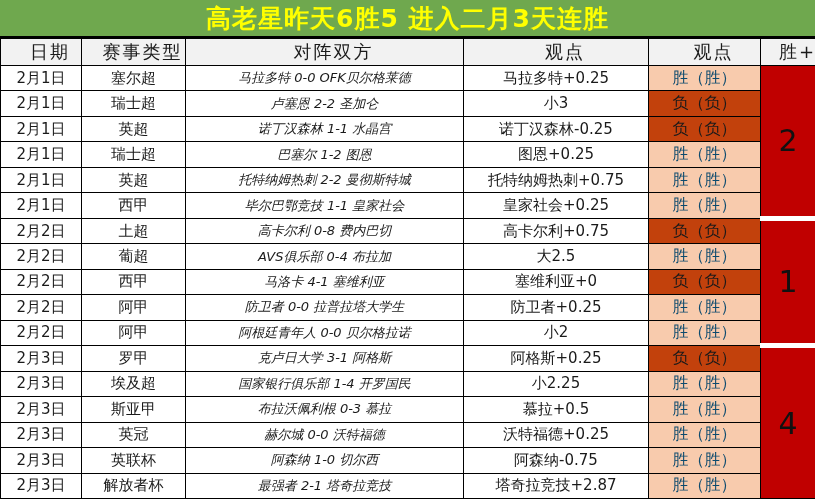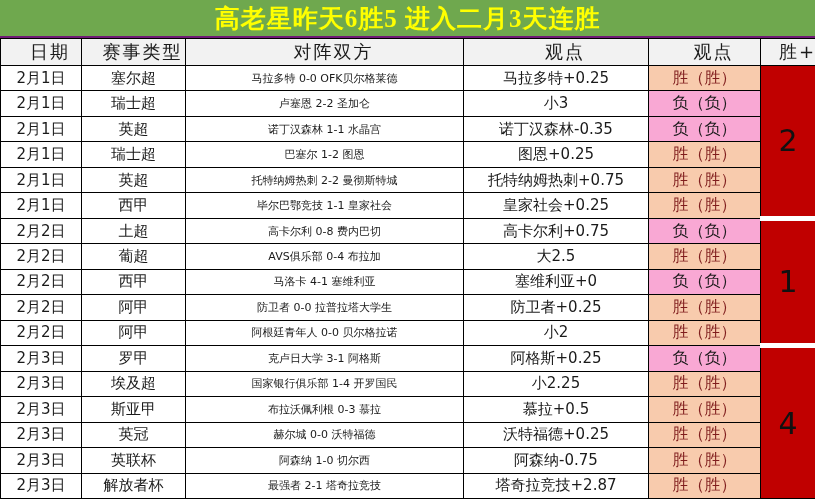--- a/index.html
+++ b/index.html
@@ -2,43 +2,43 @@
 <html><head>
 <meta charset="utf-8">
 <style>
   html,body{margin:0;padding:0;background:#fff;}
   .wrap{
     width:815px;height:499px;overflow:hidden;position:relative;
     font-family:"DejaVu Sans","Liberation Sans",sans-serif;
     background:#fff;box-sizing:border-box;
   }
   .banner{
-    height:36px;background:#6fa84e;border-bottom:2px solid #701a75;
-    display:flex;align-items:center;justify-content:center;font-family:Liberation Serif, serif;
+    height:36px;background:#6fa84e;border-bottom:2px solid #000000;
+    display:flex;align-items:center;justify-content:center;
   }
   .banner-title{
     color:#ffff00;font-size:25px;font-weight:bold;letter-spacing:1px;
     white-space:nowrap;
   }
   table{
     width:815px;height:461px;border-collapse:collapse;table-layout:fixed;
   }
   th,td{
     border:1px solid #000;text-align:center;vertical-align:middle;
     padding:0;overflow:hidden;white-space:nowrap;color:#1a1a1a;
   }
   th{
     background:#f2f2f2;font-size:18px;font-weight:normal;
     height:26px;letter-spacing:2px;padding-left:18px;
   }
   td{font-size:15px;background:#fff;}
-  td.match-cell{font-size:11px;}
+  td.match-cell{font-size:13px;font-style:italic;}
   td.result{font-size:16px;}
-  td.result.win{background:#f8cbad;color:#7f1d1d;}
-  td.result.loss{background:#f9a8d4;color:#1a1a1a;}
+  td.result.win{background:#f8cbad;color:#0c4a6e;}
+  td.result.loss{background:#c2410c;color:#1a1a1a;}
   td.winplus{
     background:#c00000;color:#111;font-size:30px;letter-spacing:0;
   }
   td.group-sep{border-top:5px solid #fff;}
 </style>
 </head>
 <body>
 
 <div class="wrap">
 
@@ -78,21 +78,21 @@
           <td>2月1日</td>
           <td>瑞士超</td>
           <td class="match-cell">卢塞恩 2-2 圣加仑</td>
           <td>小3</td>
           <td class="result loss">负（负）</td>
         </tr>
         <tr>
           <td>2月1日</td>
           <td>英超</td>
           <td class="match-cell">诺丁汉森林 1-1 水晶宫</td>
-          <td>诺丁汉森林-0.35</td>
+          <td>诺丁汉森林-0.25</td>
           <td class="result loss">负（负）</td>
         </tr>
         <tr>
           <td>2月1日</td>
           <td>瑞士超</td>
           <td class="match-cell">巴塞尔 1-2 图恩</td>
           <td>图恩+0.25</td>
           <td class="result win">胜（胜）</td>
         </tr>
         <tr>

